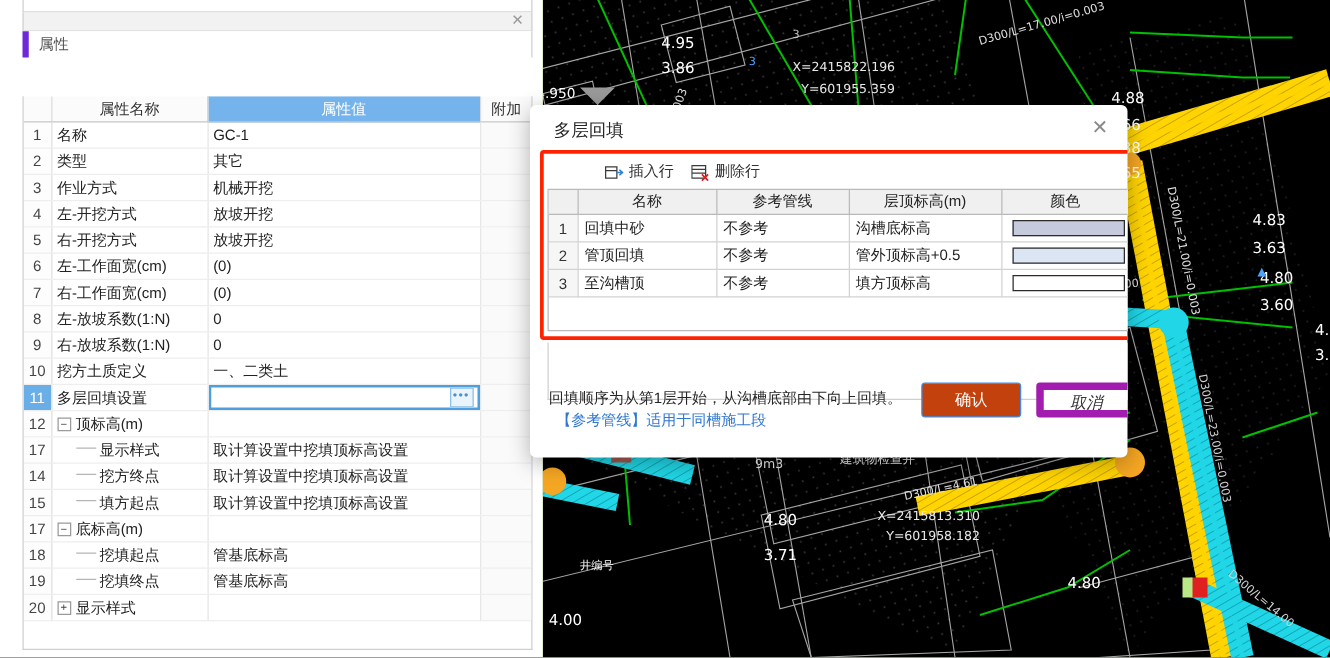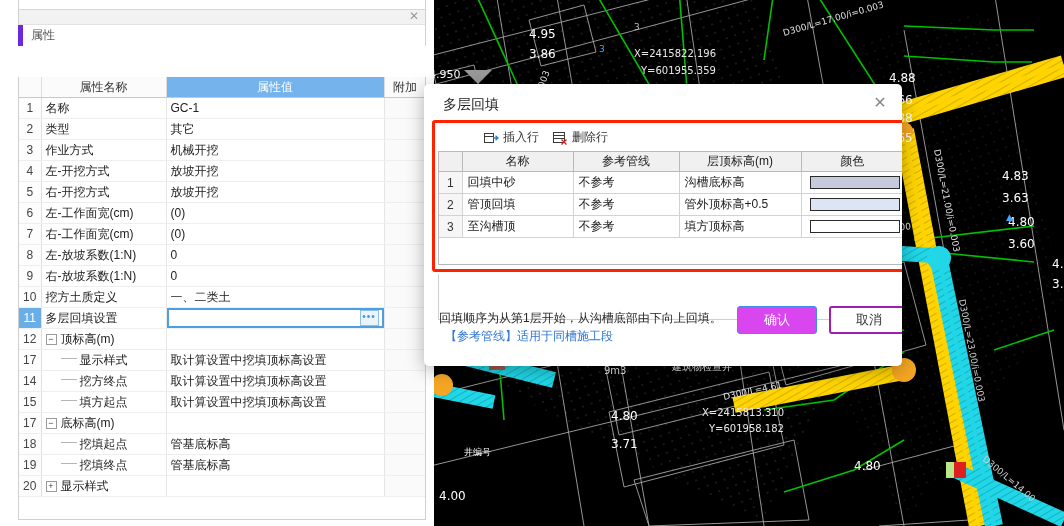--- a/index.html
+++ b/index.html
@@ -157,27 +157,27 @@
     position:absolute;left:0;right:0;top:236px;height:46px;
   }
   #foot-note1{
     position:absolute;left:15px;top:-10px;font-size:12px;color:#262626;
   }
   #foot-note2{
     position:absolute;left:21px;top:8px;font-size:12px;color:#3077d4;
   }
   #btn-ok{
     position:absolute;left:313px;top:-14px;width:80px;height:28px;
-    background:#d946ef;color:#fff;border:1px solid #3c8ee8;border-radius:3px;
+    background:#c2410c;color:#fff;border:1px solid #3c8ee8;border-radius:3px;
     font-size:13px;cursor:pointer;font-family:inherit;
   }
   #btn-cancel{
     position:absolute;left:405px;top:-14px;width:80px;height:28px;
-    background:#fff;color:#333;border:2px solid #a21caf;border-radius:3px;
-    font-size:13px;cursor:pointer;font-family:inherit;
+    background:#fff;color:#333;border:6px solid #a21caf;border-radius:3px;
+    font-size:13px;cursor:pointer;font-family:inherit;font-style:italic;
   }
   .cadtxt{font-family:"DejaVu Sans",sans-serif;}
 </style>
 </head>
 <body>
 
 <div id="cad">
   <svg width="630" height="526" viewBox="0 0 630 526">
     <defs>
       <pattern id="dots" width="9" height="9" patternUnits="userSpaceOnUse" patternTransform="rotate(-20)">

